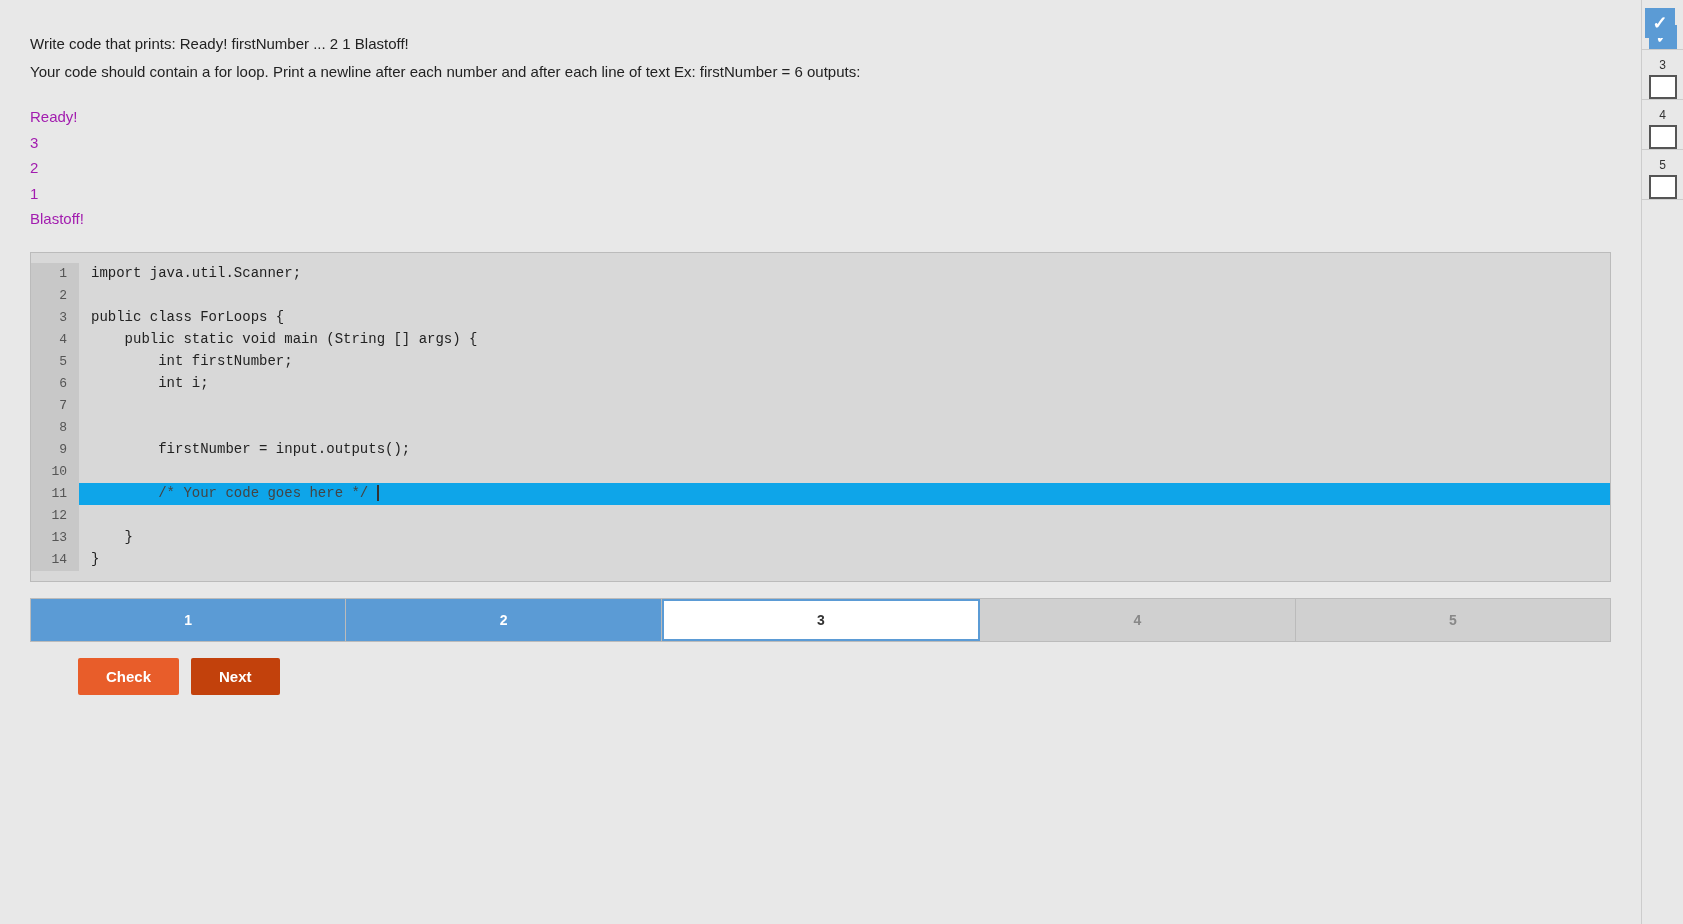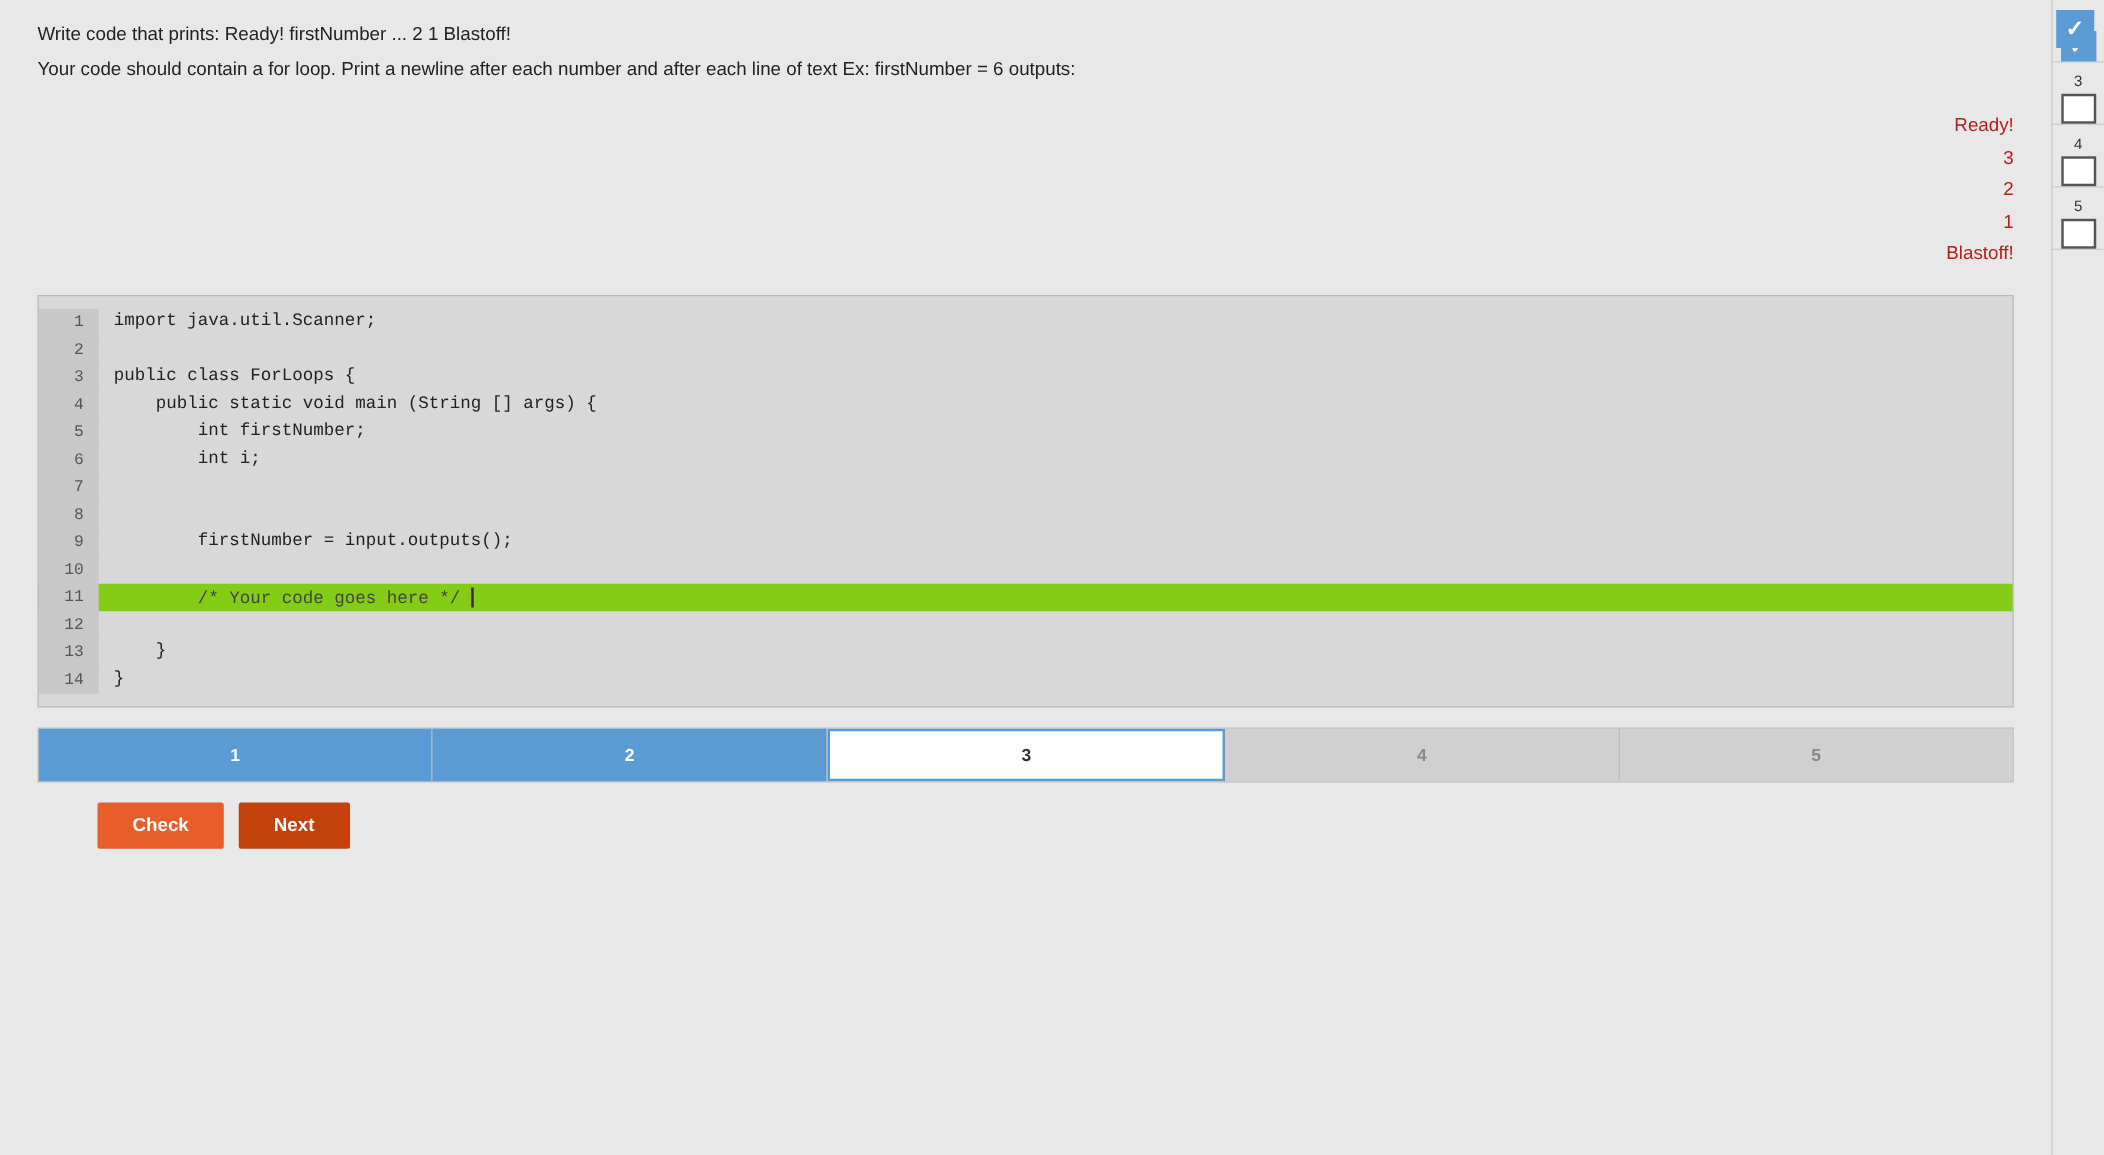--- a/index.html
+++ b/index.html
@@ -14,21 +14,21 @@
 
     .main-container {
       display: flex;
       width: 1683px;
       min-height: 924px;
       background: #e8e8e8;
     }
 
     .content-area {
       flex: 1;
-      padding: 16px 30px;
+      padding: 32px 30px;
       background: #e8e8e8;
     }
 
     .right-sidebar {
       width: 42px;
       background: #e8e8e8;
       display: flex;
       flex-direction: column;
       align-items: center;
       padding-top: 0;
@@ -79,23 +79,22 @@
       line-height: 1.6;
       margin-bottom: 4px;
     }
 
     .expected-output {
       margin: 16px 0 20px 0;
     }
 
     .expected-output p {
       font-size: 15px;
-      color: #b91c1c;
+      color: #a21caf;
       line-height: 1.7;
-      text-align: right;
     }
 
     .code-editor {
       background: #d8d8d8;
       border: 1px solid #bbb;
       padding: 10px 0;
       font-family: 'Courier New', Courier, monospace;
       font-size: 14px;
       margin-bottom: 16px;
     }
@@ -121,22 +120,21 @@
     }
 
     .line-content {
       padding-left: 12px;
       color: #222;
       white-space: pre;
       line-height: 20px;
     }
 
     .line-highlighted {
-      background: #84cc16;
-      align-items: flex-end;
+      background: #0ea5e9;
     }
 
     .line-highlighted .line-content {
       color: #444;
     }
 
     .progress-bar-container {
       display: flex;
       width: 100%;
       height: 44px;

